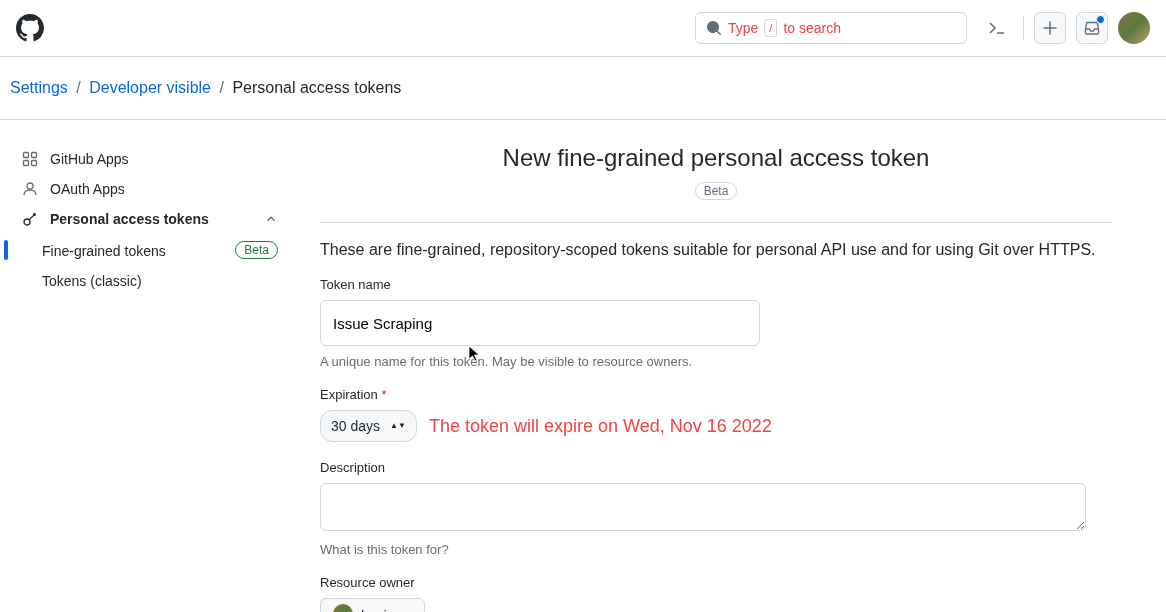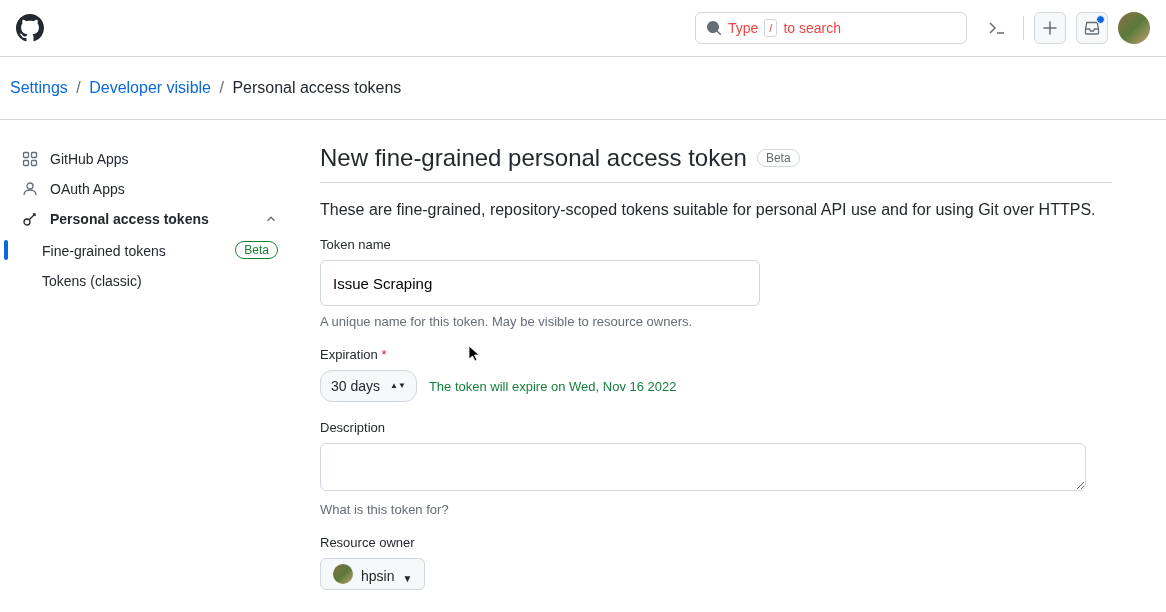--- a/index.html
+++ b/index.html
@@ -27,32 +27,32 @@
 .side-item .icon { width: 16px; display:flex; align-items:center; }
 .side-item.bold { font-weight: 600; }
 .side-item .spacer { flex: 1; }
 .sub-list { margin-left: 0; }
 .sub-item { display: flex; align-items: flex-end; padding: 7px 10px 7px 30px; font-size: 14px; cursor: pointer; position: relative; }
 .sub-item.active::before { content:''; position:absolute; left:-8px; top:6px; bottom:6px; width:4px; background:#0969da; border-radius:2px; }
 .sub-item .spacer { flex:1; }
 .beta-badge { font-size: 12px; font-weight: 500; color: #1a7f37; border: 1px solid #1a7f37; border-radius: 20px; padding: 1px 8px; }
 .beta-badge.title { color:#656d76; border-color:#d0d7de; font-weight:500; }
 .main { flex: 1; padding: 24px 48px 24px 24px; }
-.page-title-row { display: flex; align-items: center; gap: 10px; padding-bottom: 10px; border-bottom: 1px solid #d0d7de; margin-bottom: 18px; }
+.page-title-row { display: flex; align-items: center; gap: 10px; padding-bottom: 22px; border-bottom: 1px solid #d0d7de; margin-bottom: 18px; flex-direction: column; }
 h1 { font-size: 24px; font-weight: 400; }
 .intro { font-size: 16px; margin-bottom: 18px; }
 .form-group { margin-bottom: 18px; }
 .form-label { font-weight: 400; font-size: 13px; display:block; margin-bottom: 8px; }
 .required { color: #cf222e; }
 .text-input { width: 440px; padding: 6px 12px; font-size: 15px; border: 1px solid #d0d7de; border-radius: 6px; height: 46px; }
 .help-text { font-size: 13px; color: #656d76; margin-top: 8px; }
 .select-row { display:flex; align-items:center; gap:12px; }
 .select-btn { display:flex; align-items:center; gap:6px; height:32px; padding: 5px 10px; border:1px solid #d0d7de; border-radius:12px; background:#f6f8fa; font-size:14px; cursor:pointer; }
 .updown { display:flex; flex-direction:column; font-size:8px; line-height:6px; margin-left:4px; }
-.exp-note { font-size:13px; color:#15803d; }
+.exp-note { font-size:18px; color:#ef4444; }
 textarea.text-area { width:100%; max-width:766px; height:48px; padding:6px 10px; border:1px solid #d0d7de; border-radius:6px; font-family:inherit; font-size:14px; resize:both; }
 .owner-btn { display:flex; align-items:flex-end; gap:8px; height:32px; padding:5px 12px; border:1px solid #d0d7de; border-radius:6px; background:#f6f8fa; font-size:14px; cursor:pointer; }
 .cursor { position:absolute; left:468px; top:345px; font-size:14px; pointer-events:none; }
 svg { display:block; }
 </style>
 </head>
 <body>
 
 <div class="header">
   <div class="logo">

